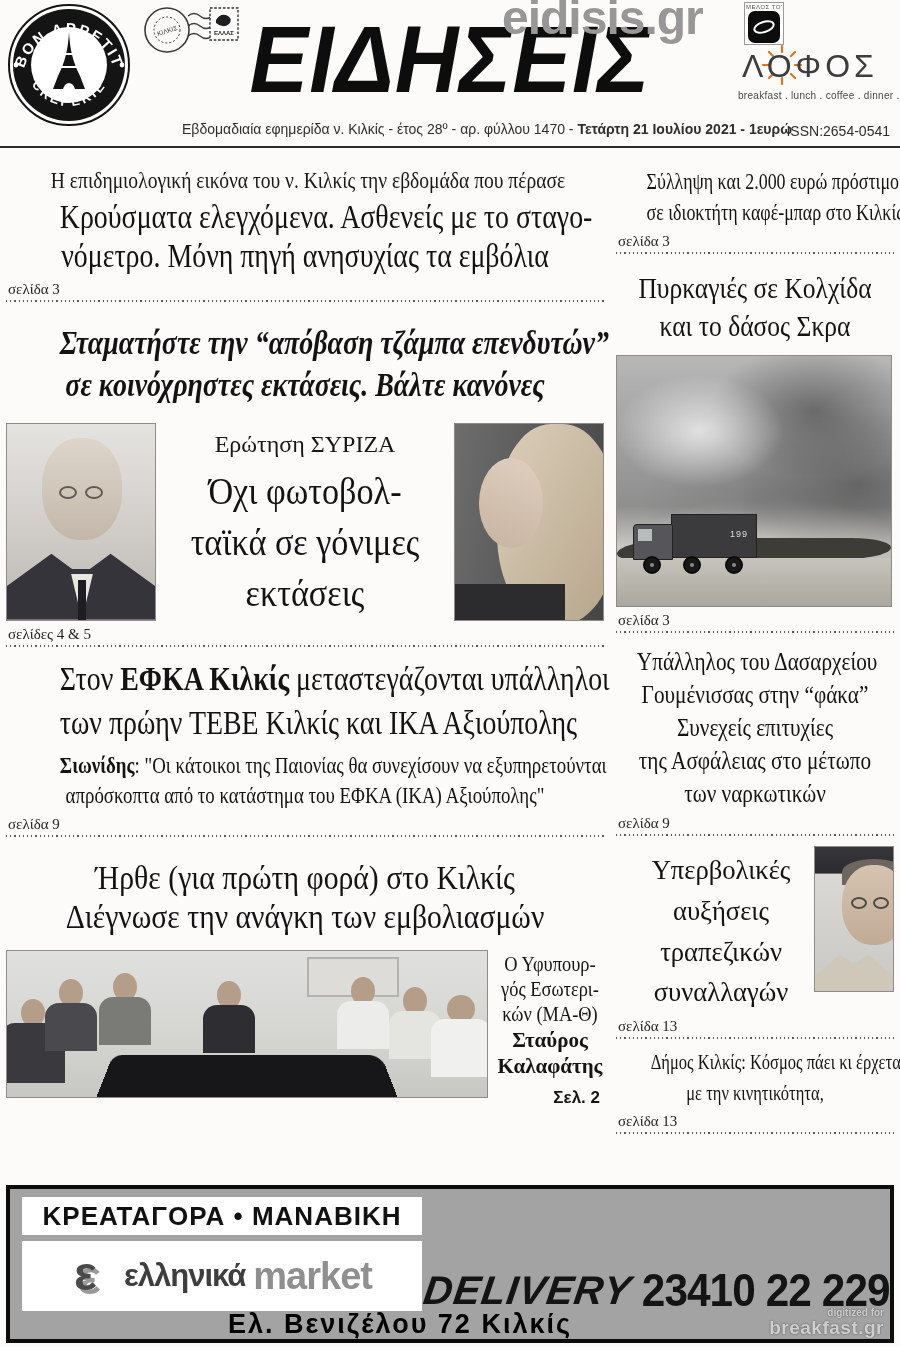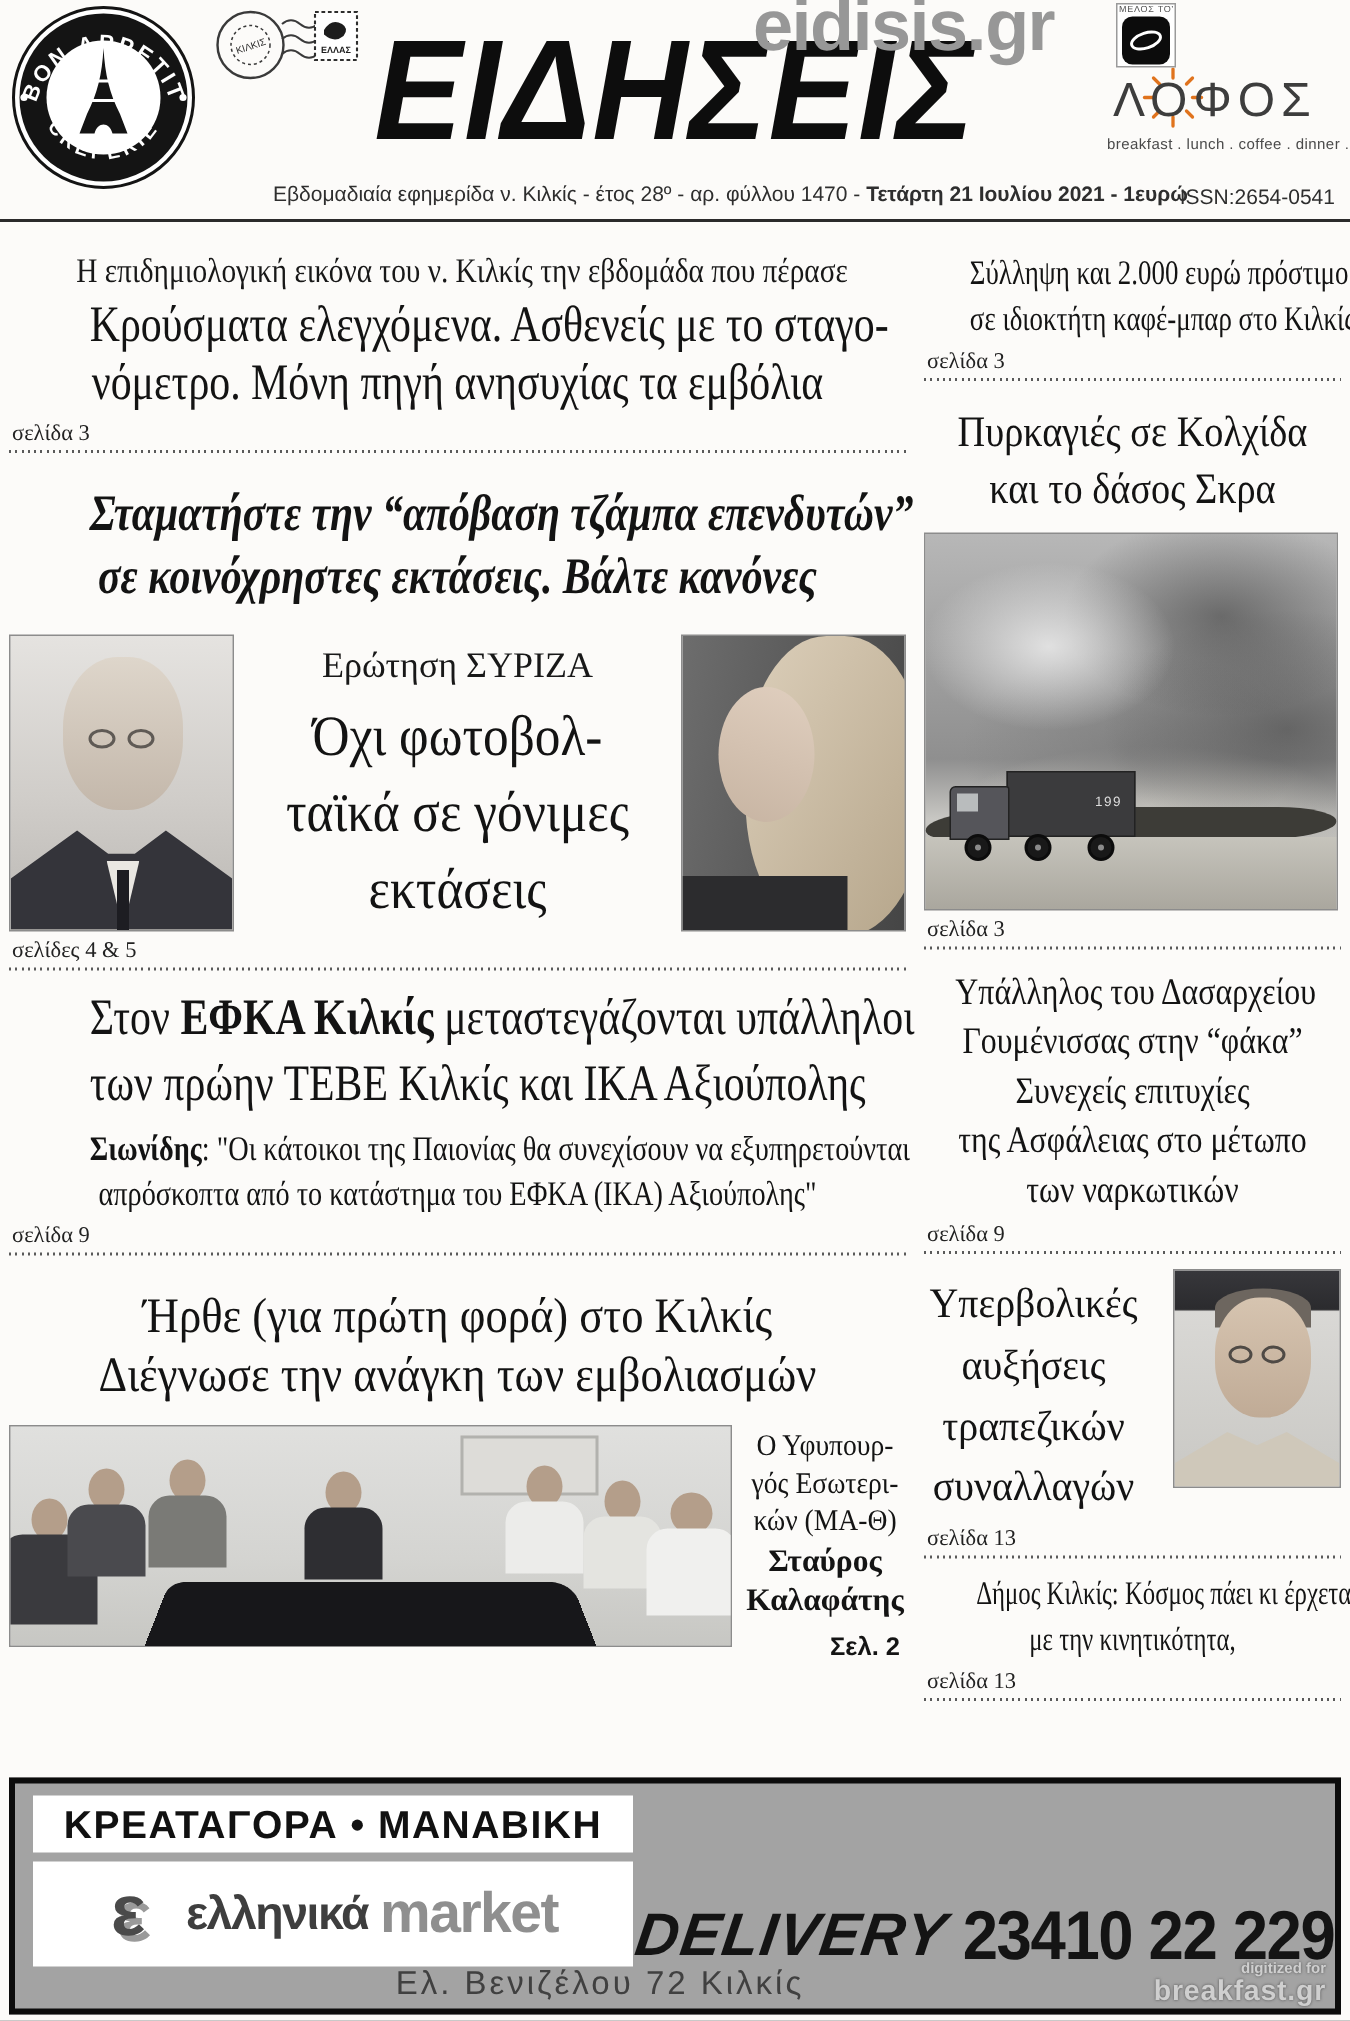--- a/index.html
+++ b/index.html
@@ -60,21 +60,21 @@
   .s5-hl { font-size:33px; margin-top:22px; line-height:1.2; }
   .s5-row { display:flex; gap:8px; margin-top:12px; }
   .s5-caption { width:108px; text-align:center; font-size:20px; line-height:1.25; padding-top:2px; }
   .s5-caption .cap-bold { font-weight:bold; font-size:21px; }
   .s5-caption .cap-page { font-weight:bold; font-family:"Liberation Sans",sans-serif; font-size:17px;
                           text-align:right; margin-top:8px; padding-right:4px; }
 
   .r1-hl { font-size:23px; margin-top:10px; line-height:1.35; }
   .r2-hl { font-size:29px; margin-top:16px; line-height:1.3; }
   .r3-hl { font-size:25px; margin-top:12px; line-height:1.32; }
-  .r4-row { display:flex; gap:20px; margin-top:10px; }
+  .r4-row { display:flex; gap:20px; margin-top:10px;margin-left:32px; }
   .r4-hl { font-size:28px; width:152px; line-height:1.45; margin-top:4px; }
   .r5-hl { font-size:22px; margin-top:8px; line-height:1.4; }
 
   
   .photo { position:relative; overflow:hidden; border:1px solid #8c8c8c; background:#cfcccb; }
   .ph-portrait-man { width:150px; height:198px;
       background:linear-gradient(180deg,#e5e3e0 0%,#d0cdc9 55%,#bab7b3 100%); }
   .ph-portrait-man .head { position:absolute; left:35px; top:14px; width:80px; height:102px;
       border-radius:46%; background:linear-gradient(180deg,#ded6cb,#c3b7aa); }
   .ph-portrait-man .glasses { position:absolute; left:52px; top:62px; display:flex; gap:8px; }
@@ -146,22 +146,22 @@
   .brand-name { font-weight:bold; font-size:31px; color:#3e3e3e; letter-spacing:-1px; }
   .brand-suffix { font-weight:bold; font-size:38px; color:#8f8f8f; letter-spacing:-1px; }
   .ad-promo { position:absolute; left:420px; top:5px; width:462px; text-align:center; font-weight:bold;
               font-size:21px; line-height:1.22; color:#161616; }
   .ad-delivery { position:absolute; left:414px; top:74px; width:472px; display:flex; align-items:center;
                  justify-content:space-between; }
   .delivery-word { font-weight:bold; font-style:italic; font-size:40px; letter-spacing:1px;
                    transform:skewX(-8deg); color:#141414; white-space:nowrap; }
   .delivery-phone { font-weight:bold; font-size:46px; letter-spacing:-1px; transform:scaleX(.92);
                     color:#141414; white-space:nowrap; }
-  .ad-address { position:absolute; left:110px; top:120px; width:560px; text-align:center; font-weight:normal;
-                font-size:22px; letter-spacing:2px; color:#404040; white-space:nowrap; }
+  .ad-address { position:absolute; left:110px; top:120px; width:560px; text-align:center; font-weight:bold;
+                font-size:27px; letter-spacing:2px; color:#000000; white-space:nowrap; }
   .watermark { position:absolute; right:6px; bottom:2px; text-align:right; line-height:1;
                color:#cfcfcf; text-shadow:0 0 2px #4e4e4e; font-weight:bold; }
   .watermark .wm-top { font-size:10px; }
   .watermark .wm-bottom { font-size:19px; letter-spacing:.5px; }
 </style>
 </head>
 <body>
 
 <div class="page">
 

